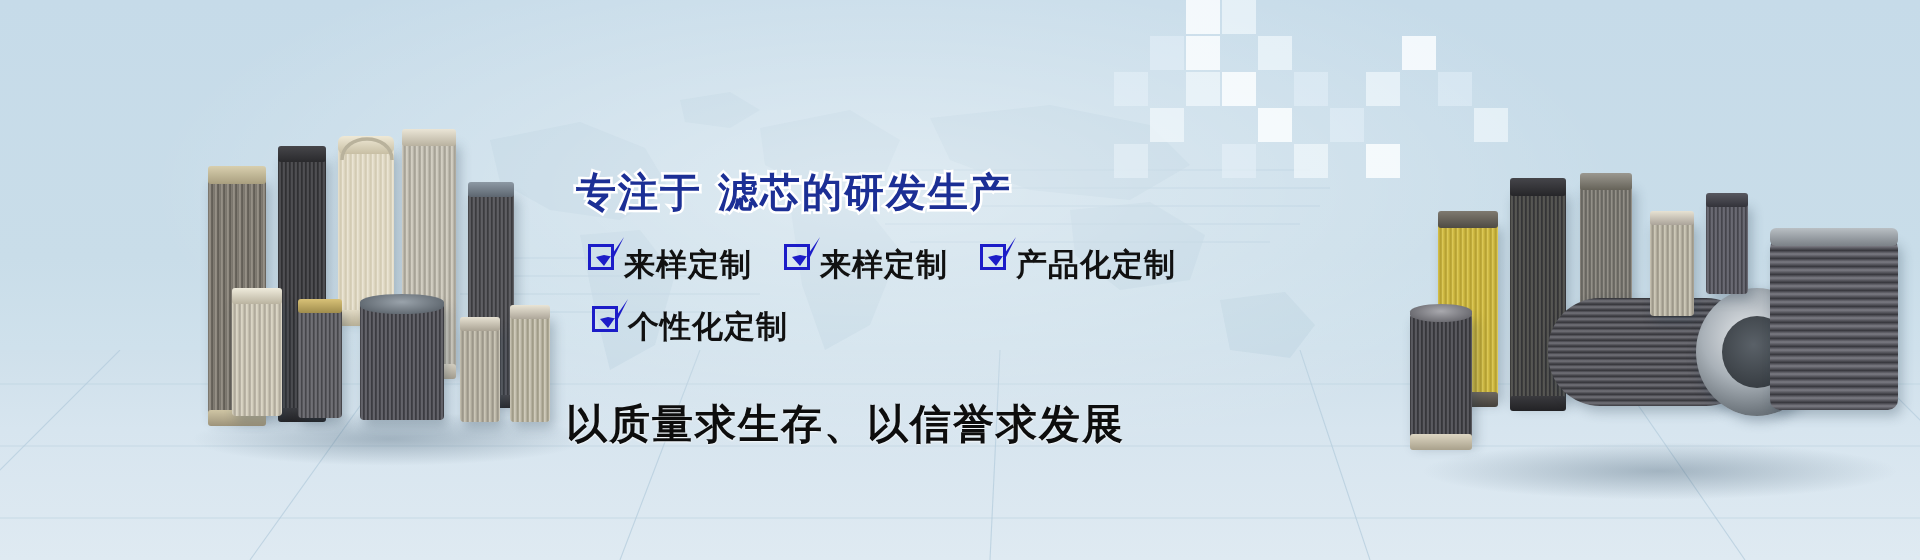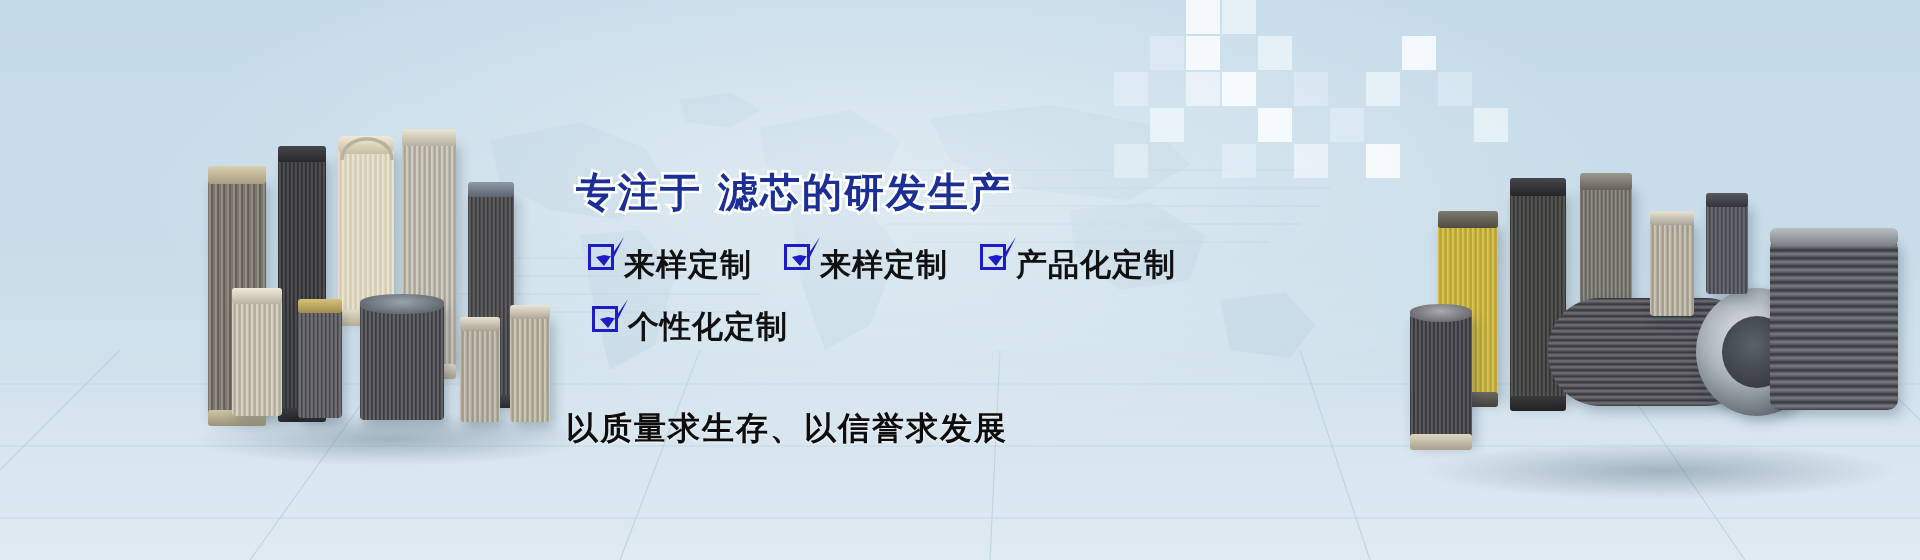--- a/index.html
+++ b/index.html
@@ -99,22 +99,22 @@
   }
   .chk svg { position:absolute; left:-3px; top:-12px; width:40px; height:40px; overflow:visible; }
 
   .flabel {
     font-size:31px; font-weight:700; color:#111111;
     letter-spacing:1px;
   }
 
   
   .slogan {
-    position:absolute; left:566px; top:407px;
-    font-size:32px; font-weight:700; color:#0d0d0d;
+    position:absolute; left:566px; top:397px;
+    font-size:41px; font-weight:700; color:#0d0d0d;
     letter-spacing:2px; white-space:nowrap;
     text-shadow:0 1px 2px rgba(255,255,255,.8);
   }
 
   
   .prod { position:absolute; }
   .cart {
     position:absolute;
     border-radius:4px;
     box-shadow:4px 6px 12px rgba(40,60,80,.28);

